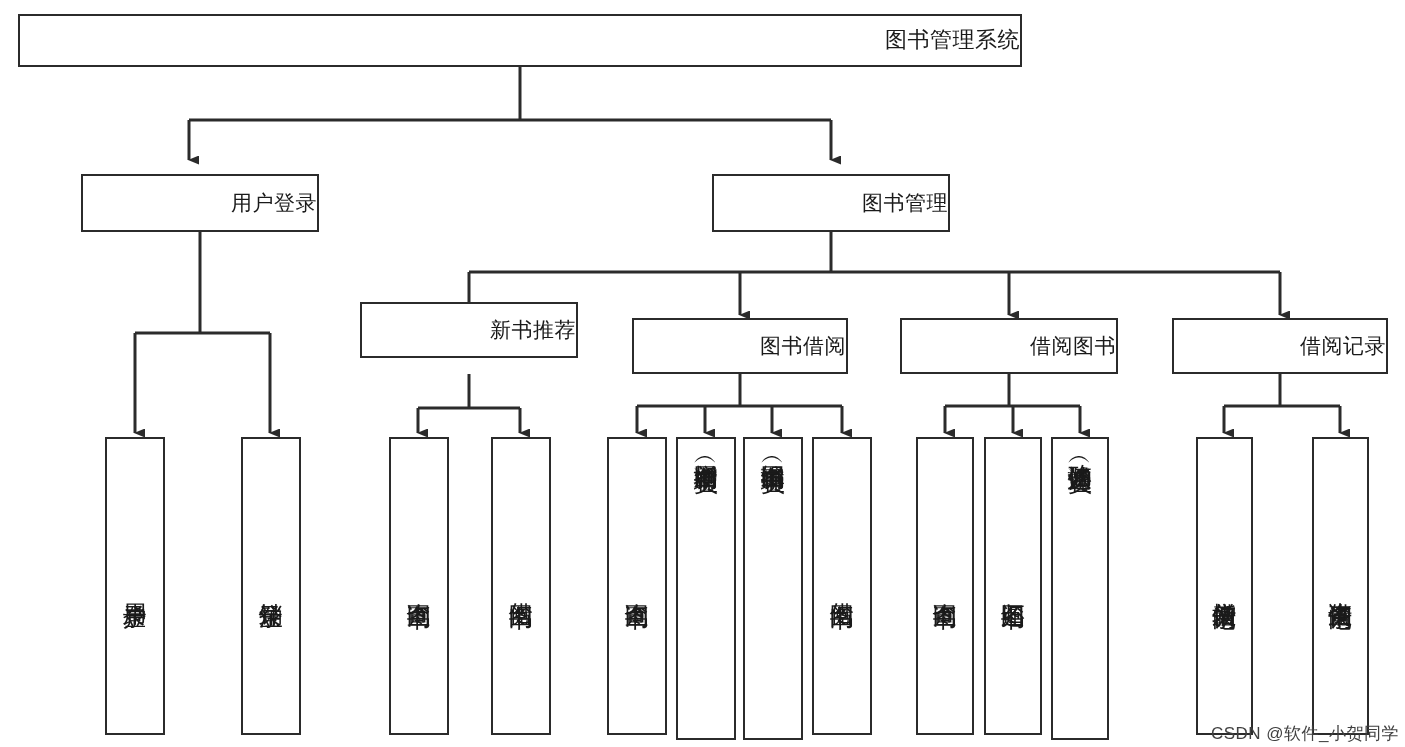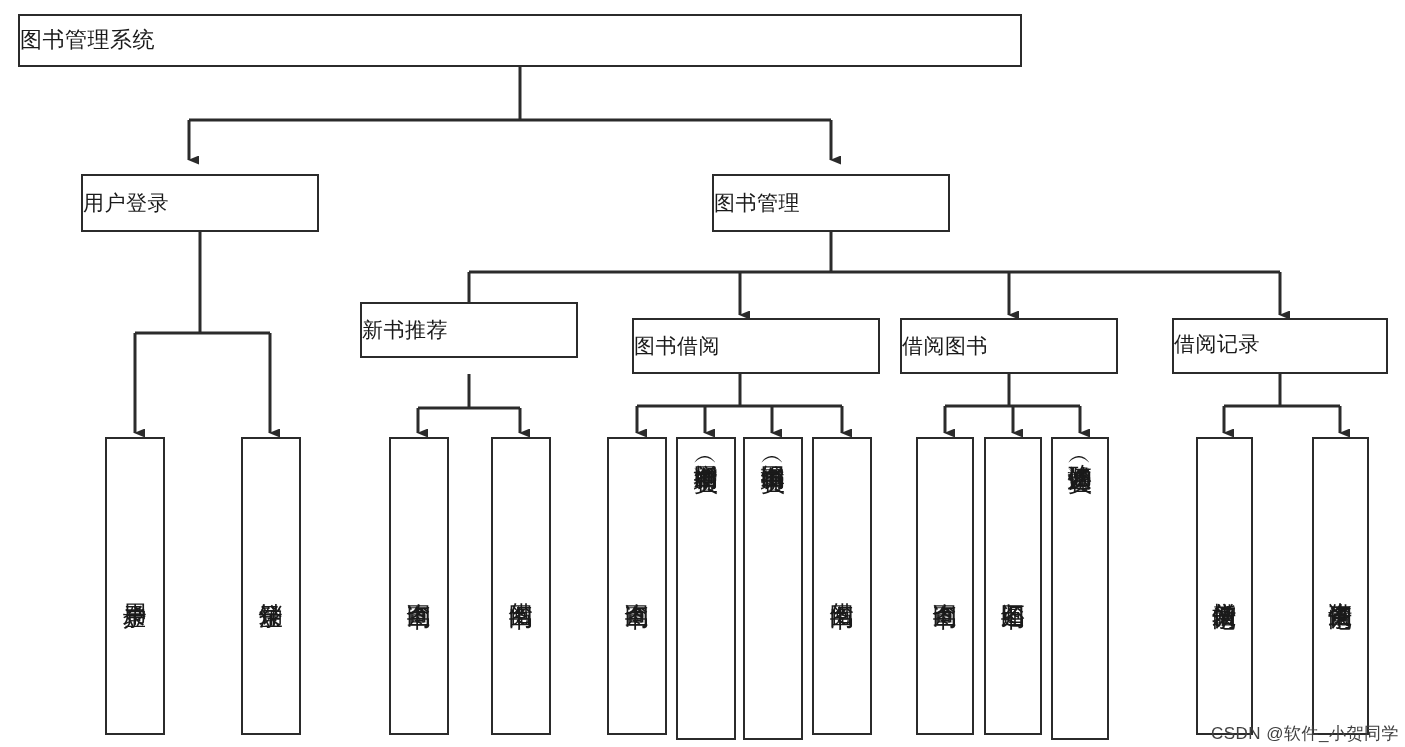--- a/index.html
+++ b/index.html
@@ -26,21 +26,21 @@
     height: 747px;
     pointer-events: none;
   }
   .node {
     position: absolute;
     box-sizing: border-box;
     background: #ffffff;
     border: 2px solid #2b2b2b;
     display: flex;
     align-items: center;
-    justify-content: flex-start;
+    justify-content: flex-end;
     color: #1a1a1a;
   }
   .node .label {
     display: block;
     text-align: center;
     line-height: 1.02;
   }
   
   .node.horiz .label {
     font-size: 21px;
@@ -143,27 +143,27 @@
   <div class="node horiz" style="left:81px; top:174px; width:238px; height:58px;">
     <span class="label">用户登录</span>
   </div>
   <div class="node horiz" style="left:712px; top:174px; width:238px; height:58px;">
     <span class="label">图书管理</span>
   </div>
 
   <div class="node horiz" style="left:360px; top:302px; width:218px; height:56px;">
     <span class="label">新书推荐</span>
   </div>
-  <div class="node horiz" style="left:632px; top:318px; width:248px; height:56px;">
+  <div class="node horiz" style="left:632px; top:318px; width:216px; height:56px;">
     <span class="label">图书借阅</span>
   </div>
   <div class="node horiz" style="left:900px; top:318px; width:218px; height:56px;">
     <span class="label">借阅图书</span>
   </div>
-  <div class="node horiz" style="left:1172px; top:318px; width:216px; height:56px;font-family:Liberation Mono, monospace;">
+  <div class="node horiz" style="left:1172px; top:318px; width:216px; height:56px;">
     <span class="label">借阅记录</span>
   </div>
 
   <div class="node vert centered" style="left:105px; top:437px; width:60px; height:298px;">
     <span class="label">用户登录</span>
   </div>
   <div class="node vert centered" style="left:241px; top:437px; width:60px; height:298px;">
     <span class="label">注销登录</span>
   </div>
 

